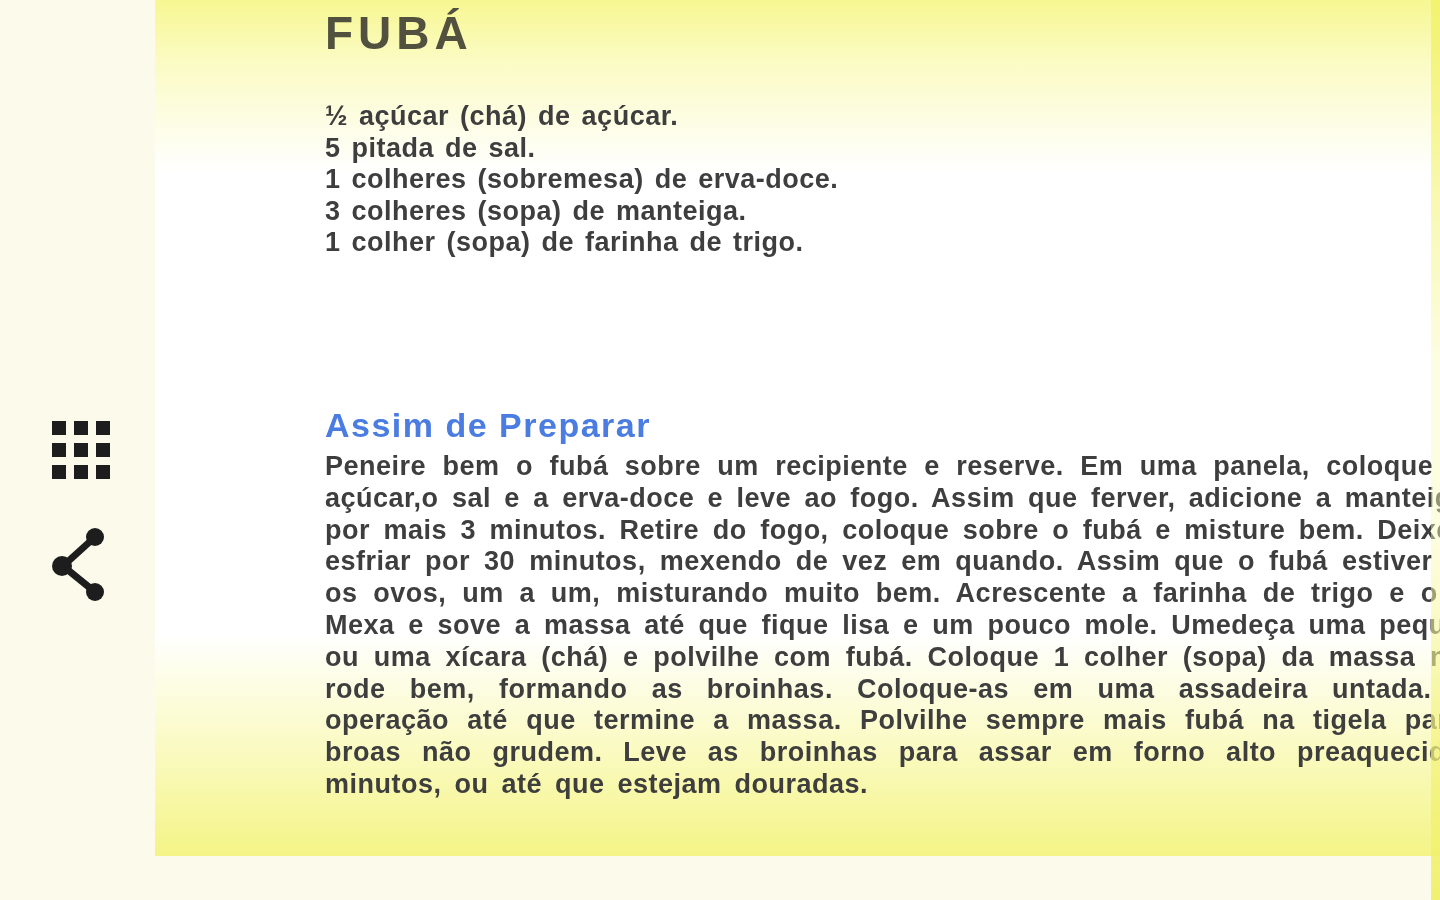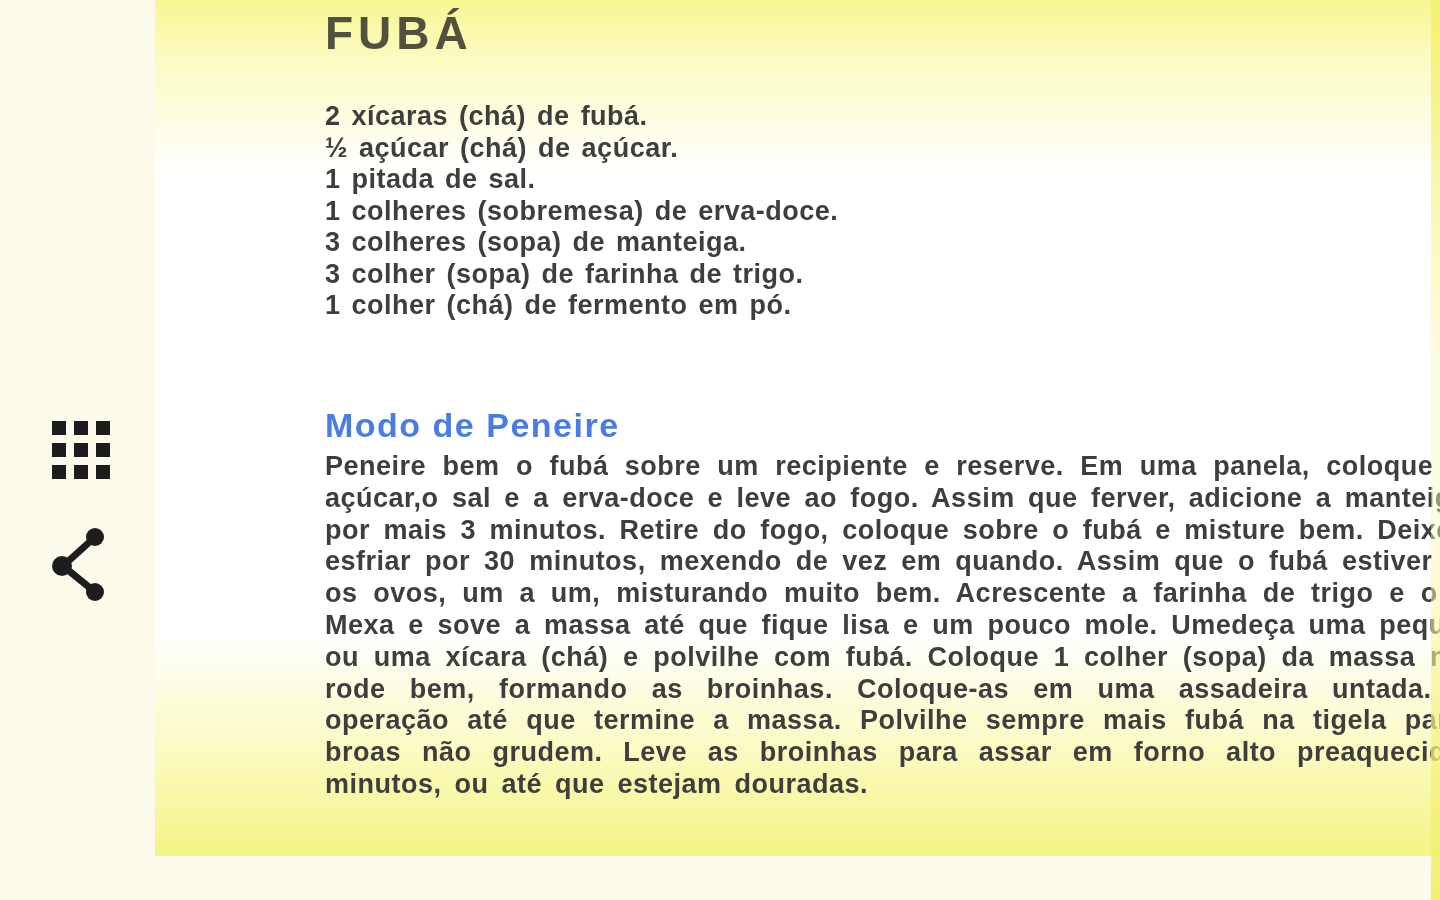--- a/index.html
+++ b/index.html
@@ -153,29 +153,27 @@
         <circle cx="45" cy="65" r="9" fill="#1d1d1d"></circle>
       </svg>
     </button>
   </div>
 
   <div class="content">
     <div class="recipe-title">FUBÁ</div>
 
 
     <div class="ingredients-list">
-        <div class="ingredient-item">2 xícaras (chá) de fubá.</div>
         <div class="ingredient-item">½ açúcar (chá) de açúcar.</div>
-        <div class="ingredient-item">1 pitada de sal.</div>
+        <div class="ingredient-item">5 pitada de sal.</div>
         <div class="ingredient-item">1 colheres (sobremesa) de erva-doce.</div>
         <div class="ingredient-item">3 colheres (sopa) de manteiga.</div>
-        <div class="ingredient-item">3 colher (sopa) de farinha de trigo.</div>
-        <div class="ingredient-item">1 colher (chá) de fermento em pó.</div>
+        <div class="ingredient-item">1 colher (sopa) de farinha de trigo.</div>
       </div>
 
-    <div class="section-heading method-heading">Modo de Peneire</div>
+    <div class="section-heading method-heading">Assim de Preparar</div>
 
     <div class="method-text">Peneire bem o fubá sobre um recipiente e reserve. Em uma panela, coloque o leite, o açúcar,o sal e a erva-doce e leve ao fogo. Assim que ferver, adicione a manteiga e deixe por mais 3 minutos. Retire do fogo, coloque sobre o fubá e misture bem. Deixe a massa esfriar por 30 minutos, mexendo de vez em quando. Assim que o fubá estiver frio, junte os ovos, um a um, misturando muito bem. Acrescente a farinha de trigo e o fermento. Mexa e sove a massa até que fique lisa e um pouco mole. Umedeça uma pequena tigela ou uma xícara (chá) e polvilhe com fubá. Coloque 1 colher (sopa) da massa na tigela e rode bem, formando as broinhas. Coloque-as em uma assadeira untada. Repita a operação até que termine a massa. Polvilhe sempre mais fubá na tigela para que as broas não grudem. Leve as broinhas para assar em forno alto preaquecido por 15 minutos, ou até que estejam douradas.</div>
 
     <div class="right-edge"></div>
   </div>
 
 </div>
 
 </body></html>

